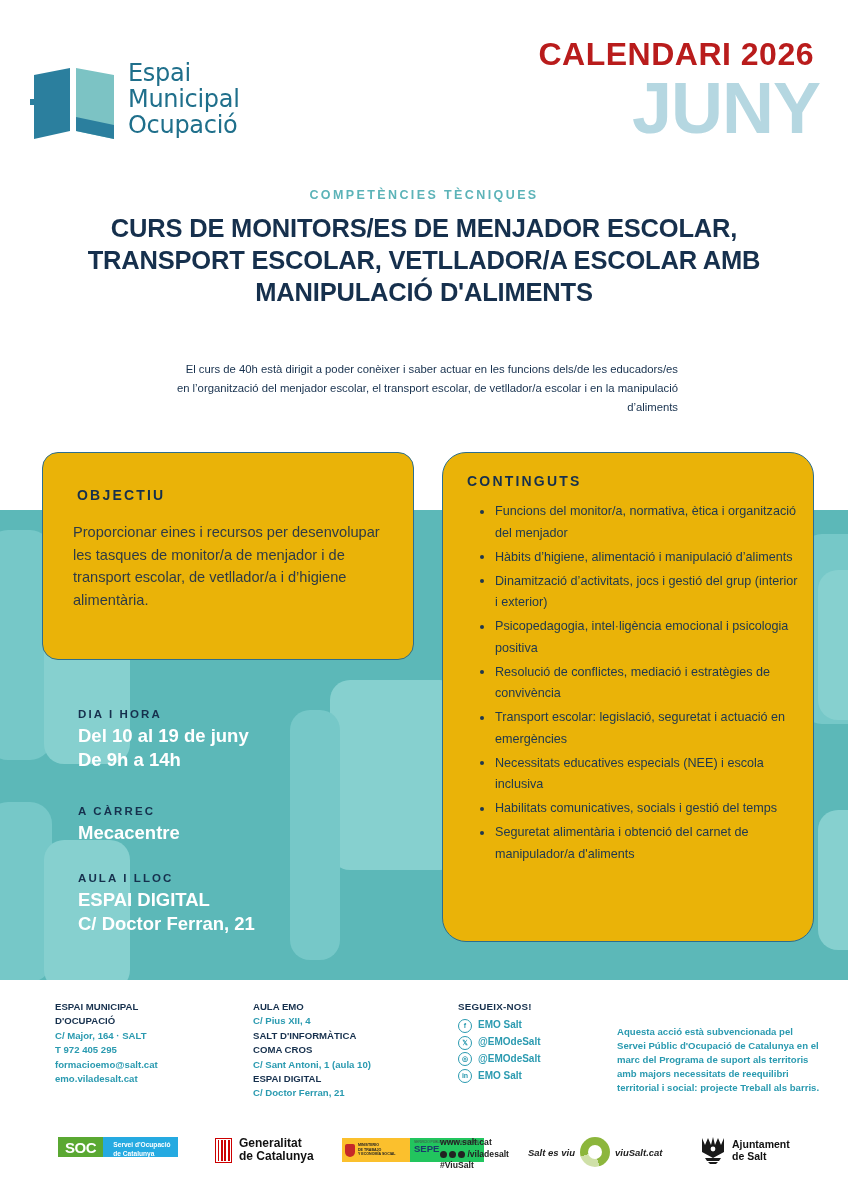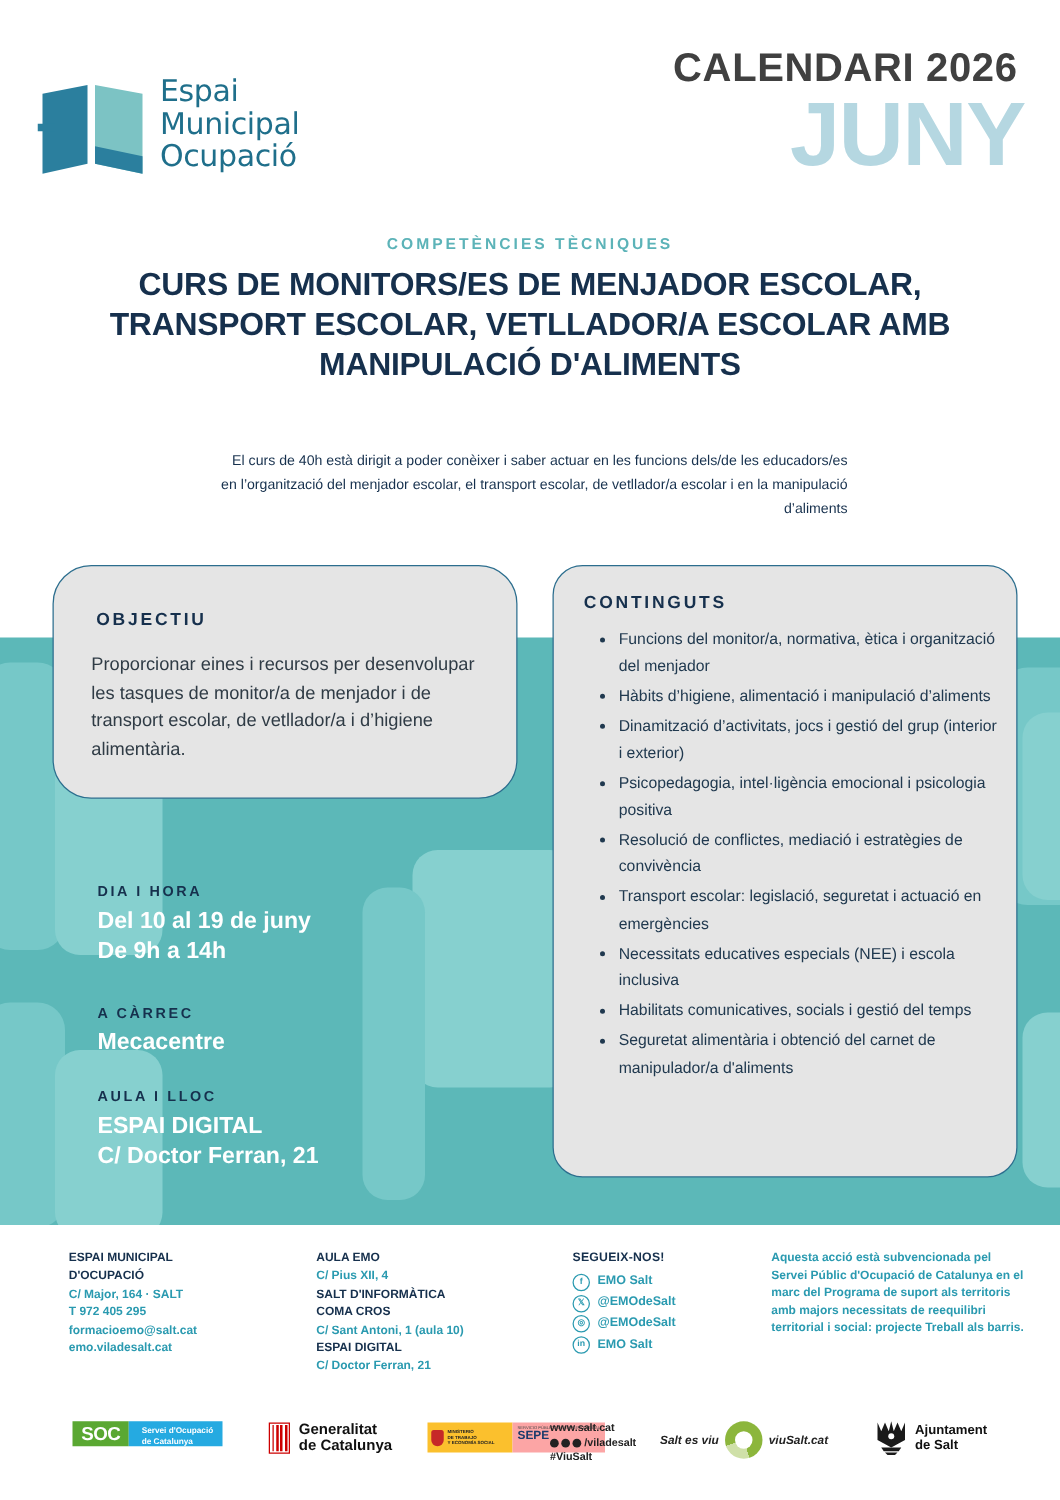--- a/index.html
+++ b/index.html
@@ -27,21 +27,21 @@
   .logo-mark{position:absolute;left:0;top:5px;width:90px;height:78px;}
   .logo-text{
     position:absolute;left:98px;top:0px;
     font-family:"DejaVu Sans", sans-serif;
     font-size:24px;line-height:26px;color:#1f6f8b;font-weight:400;
     letter-spacing:-.3px;
   }
   .cal-title{
     position:absolute;right:34px;top:36px;
     font-size:32px;font-weight:700;letter-spacing:.5px;
-    color:#404040;
+    color:#b91c1c;
   }
   .month{
     position:absolute;right:28px;top:62px;
     font-size:72px;font-weight:700;letter-spacing:-1px;
     color:#b5d7e1;line-height:92px;
   }
 
   
   .eyebrow{
     position:absolute;left:0;right:0;top:188px;text-align:center;
@@ -52,24 +52,24 @@
     font-size:25.5px;font-weight:700;line-height:32px;color:#16304d;
     letter-spacing:-.2px;
   }
   .lead{
     position:absolute;left:170px;right:170px;top:360px;text-align:right;
     font-size:11.3px;line-height:19px;color:#16304d;
   }
 
   
   .card{
-    position:absolute;background:#e5e5e5;border:1.4px solid #2c6e8e;
+    position:absolute;background:#eab308;border:1.4px solid #2c6e8e;
     border-radius:22px;box-sizing:border-box;
   }
-  #objectiu-card{left:42px;top:452px;width:372px;height:187px;border-radius:31px;}
+  #objectiu-card{left:42px;top:452px;width:372px;height:208px;border-radius:16px;}
   #continguts-card{left:442px;top:452px;width:372px;height:490px;border-radius:24px;}
   .card-h{
     font-size:14px;font-weight:700;letter-spacing:2.2px;color:#16304d;
   }
   #objectiu-card .card-h{position:absolute;left:34px;top:34px;}
   #continguts-card .card-h{position:absolute;left:24px;top:20px;}
   .obj-body{
     position:absolute;left:30px;right:24px;top:68px;
     font-size:14.6px;line-height:22.5px;color:#2f3b45;
   }
@@ -99,21 +99,21 @@
   #a-carrec{top:805px;}
   #aula-lloc{top:872px;}
 
   
   .foot{position:absolute;top:1000px;font-size:9.6px;line-height:14.4px;}
   .foot .dark{color:#16304d;font-weight:700;}
   .foot .teal{color:#2a9ab0;font-weight:700;}
   #foot-col1{left:55px;width:190px;}
   #foot-col2{left:253px;width:200px;}
   #foot-col3{left:458px;width:150px;}
-  #foot-col4{left:617px;width:205px;}
+  #foot-col4{left:617px;width:205px;margin-top:25px;}
   #foot-col4 .sub{color:#2a9ab0;font-weight:700;font-size:9.6px;line-height:14px;}
   .soc-head{color:#16304d;font-weight:700;font-size:9.8px;margin-bottom:4px;letter-spacing:.2px;}
   .soc-row{display:flex;align-items:center;gap:6px;margin-bottom:2.5px;}
   .soc-ic{
     width:12px;height:12px;border-radius:50%;border:1px solid #2a9ab0;
     color:#2a9ab0;font-size:7px;line-height:11px;text-align:center;
     font-weight:700;flex:none;
   }
   .soc-row span.lbl2{color:#2a9ab0;font-weight:700;font-size:10px;}
 
@@ -126,21 +126,21 @@
     padding:4px 7px 0 10px;font-weight:600;}
   .gen-logo{position:absolute;left:215px;top:9px;display:flex;align-items:center;gap:7px;}
   .gen-bars{width:17px;height:25px;border:1px solid #c00;display:flex;gap:1.5px;
     padding:1px 1.5px;box-sizing:border-box;background:#fff;}
   .gen-bars i{flex:1;background:#c00;display:block;}
   .gen-txt{font-size:12px;font-weight:700;line-height:13px;color:#111;}
   .sepe-logo{position:absolute;left:342px;top:10px;display:flex;height:24px;align-items:stretch;}
   .sepe-y{background:#fbc02d;width:68px;display:flex;align-items:center;gap:3px;padding:0 3px;box-sizing:border-box;}
   .sepe-shield{width:10px;height:13px;background:#c62828;border-radius:2px 2px 5px 5px;}
   .sepe-mini{font-size:3.6px;line-height:4.6px;color:#222;font-weight:700;}
-  .sepe-w{background:#fca5a5;padding:2px 4px;}
+  .sepe-w{background:#22c55e;padding:2px 4px;}
   .sepe-w b{font-size:9.5px;color:#1a3a6b;display:block;line-height:10px;}
   .sepe-w i{font-size:3.3px;color:#444;font-style:normal;display:block;line-height:4px;}
   .salt-txt{position:absolute;left:440px;top:9px;font-size:8.6px;line-height:11.5px;
     font-weight:700;color:#222;}
   .salt-ic{display:inline-flex;gap:2px;vertical-align:-1px;}
   .salt-ic i{width:7px;height:7px;border-radius:50%;background:#222;display:inline-block;}
   .viu-logo{position:absolute;left:528px;top:9px;display:flex;align-items:center;gap:5px;}
   .viu-s{width:30px;height:30px;border-radius:50%;
     background:conic-gradient(#8cb63c 0 45%, #cfe0a8 45% 70%, #8cb63c 70% 100%);
     position:relative;}

